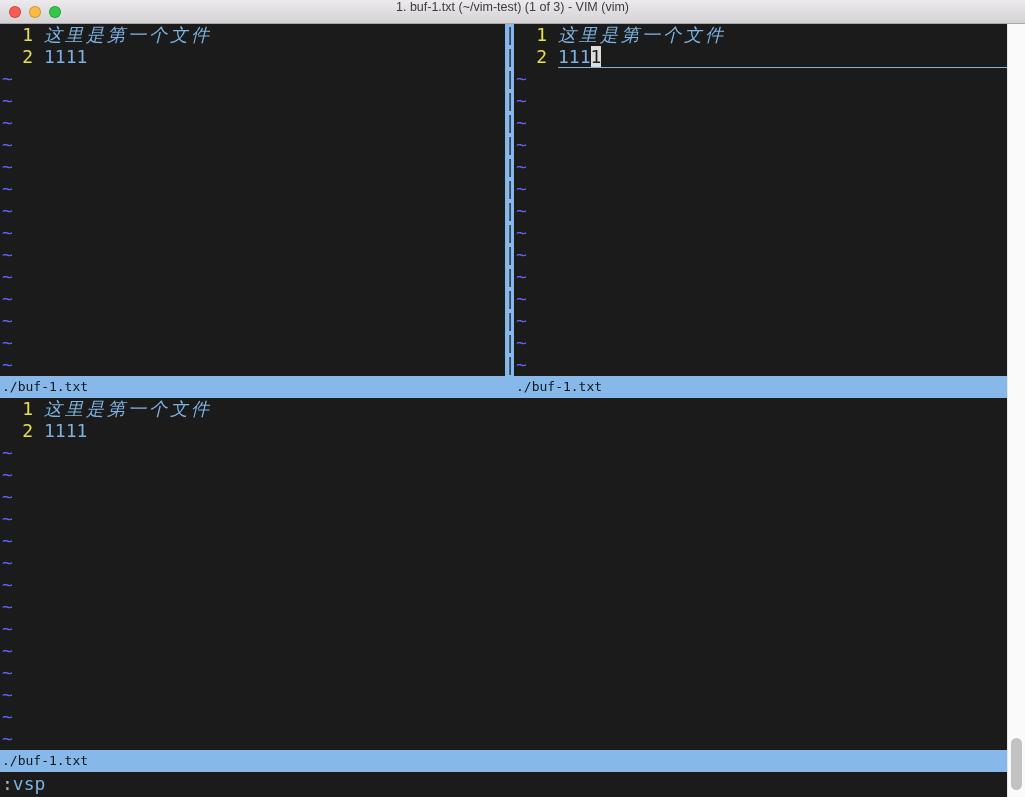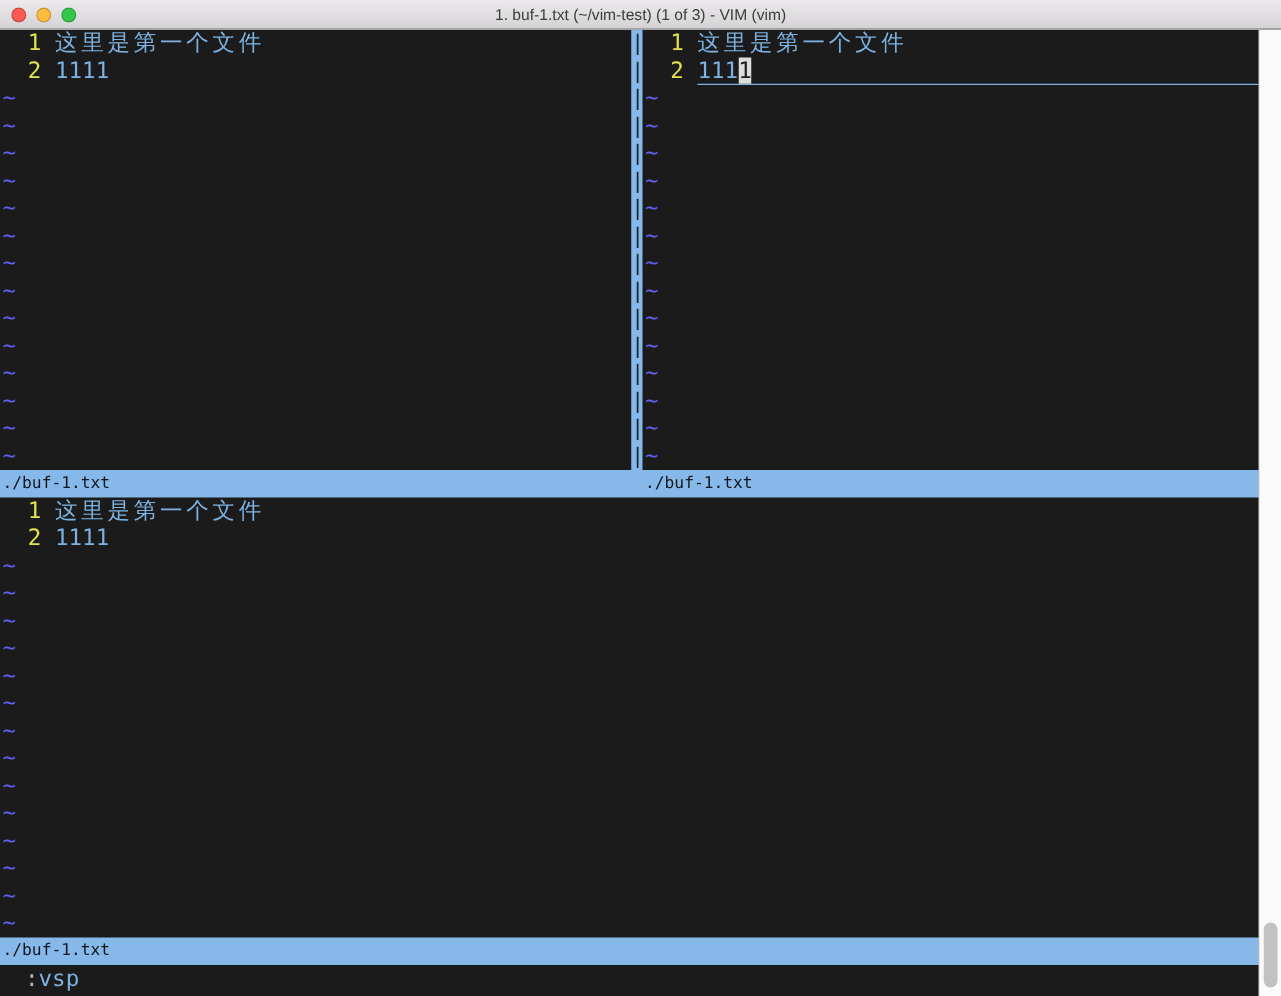--- a/index.html
+++ b/index.html
@@ -6,48 +6,48 @@
     --bg:#1b1b1b; --text:#7db2e2; --line-number:#e6e14e; --tilde:#6161f7;
     --status-bg:#86b9ea; --status-text:#11161b; --cursor-bg:#dddddb;
   }
   *{box-sizing:border-box;margin:0;padding:0;}
   html,body{width:1025px;height:797px;overflow:hidden;background:#000;}
   .app{position:relative;width:1025px;height:797px;font-family:"DejaVu Sans Mono","Liberation Mono",monospace;}
 
   
   .titlebar{position:absolute;left:0;top:0;width:1025px;height:24px;
     background:linear-gradient(#eceaec,#d4d2d4);border-bottom:1px solid #a9a7a9;
-    display:flex;align-items:center;}
+    display:flex;align-items:flex-start;}
   .lights{position:absolute;left:9px;top:0;height:24px;display:flex;align-items:center;gap:8px;}
   .light{width:12px;height:12px;border-radius:50%;border:0.5px solid rgba(0,0,0,.2);}
   .title{width:100%;text-align:center;font-family:"Liberation Sans","DejaVu Sans",sans-serif;
     font-size:12.5px;color:#3c3c3c;}
 
   
   .screen{position:absolute;left:0;top:24px;width:1007px;height:773px;background:var(--bg);}
   .vwin{position:absolute;overflow:hidden;}
   .vrow{display:flex;height:22px;line-height:22px;font-size:18px;white-space:pre;}
   .lnum{flex:0 0 33px;text-align:right;margin-right:11px;color:var(--line-number);}
   .ltext{flex:1 1 auto;color:var(--text);}
-  .ltext.cjk{letter-spacing:3px;}
+  .ltext.cjk{letter-spacing:3px;font-style:italic;}
   .cursorline .ltext{border-bottom:1px solid var(--text);}
   .cursor{background:var(--cursor-bg);color:var(--bg);}
   .tilde{color:var(--tilde);padding-left:2px;}
 
   .vsep{position:absolute;left:505px;top:0;width:9px;height:352px;background:var(--status-bg);
     overflow:hidden;}
   .vsep .sep-cell{height:22px;line-height:22px;font-size:17px;color:#1c2630;text-align:center;}
 
   .statusline{position:absolute;left:0;width:1007px;height:22px;background:var(--status-bg);
     color:var(--status-text);font-size:13px;line-height:22px;white-space:pre;}
   .statusline .slabel{position:absolute;top:0;}
   .sl-left{left:2px;} .sl-right{left:516px;}
 
   .cmdline{position:absolute;left:0;top:748px;width:1007px;height:25px;
-    font-size:18px;line-height:23px;padding-left:20px;white-space:pre;}
+    font-size:18px;line-height:23px;padding-left:2px;white-space:pre;}
   .cmd-prompt{color:#a9b6c2;} .cmd-text{color:var(--text);}
 
   
   .scrolltrack{position:absolute;left:1007px;top:24px;width:18px;height:773px;
     background:#fafafa;border-left:1px solid #e5e5e5;}
   .scrollthumb{position:absolute;left:3px;top:714px;width:11px;height:52px;
     border-radius:6px;background:#c2c2c2;}
 </style>
 </head>
 <body>

